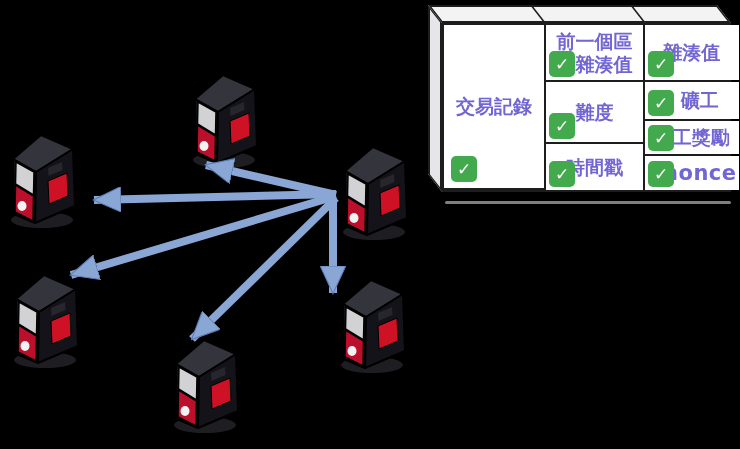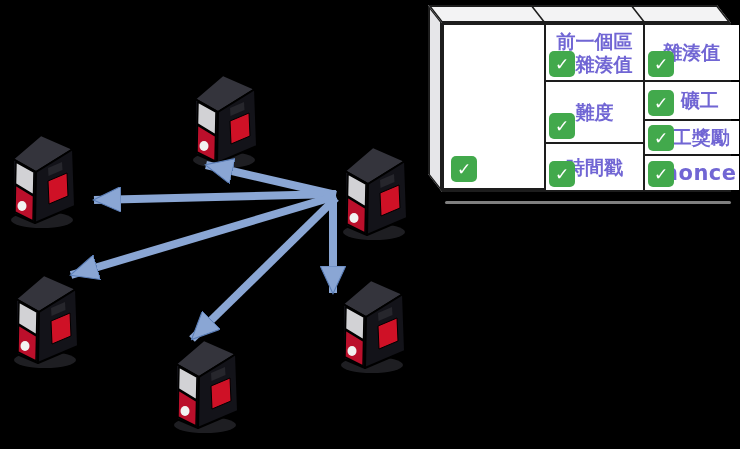--- a/index.html
+++ b/index.html
@@ -97,20 +97,21 @@
   <div class="block-table">
     <div class="face-top">
       <div class="seam seam-1"></div>
       <div class="seam seam-2"></div>
     </div>
     <div class="face-side"></div>
 
     <div class="face-front">
       <div class="tcol tcol-1">
         <div class="tcell">
+          <span class="lbl">交易記錄</span>
           <span class="check check-big">✓</span>
         </div>
       </div>
 
       <div class="tcol tcol-2">
         <div class="tcell">
           <span class="lbl">前一個區塊雜湊值</span>
           <span class="check">✓</span>
         </div>
         <div class="tcell">

